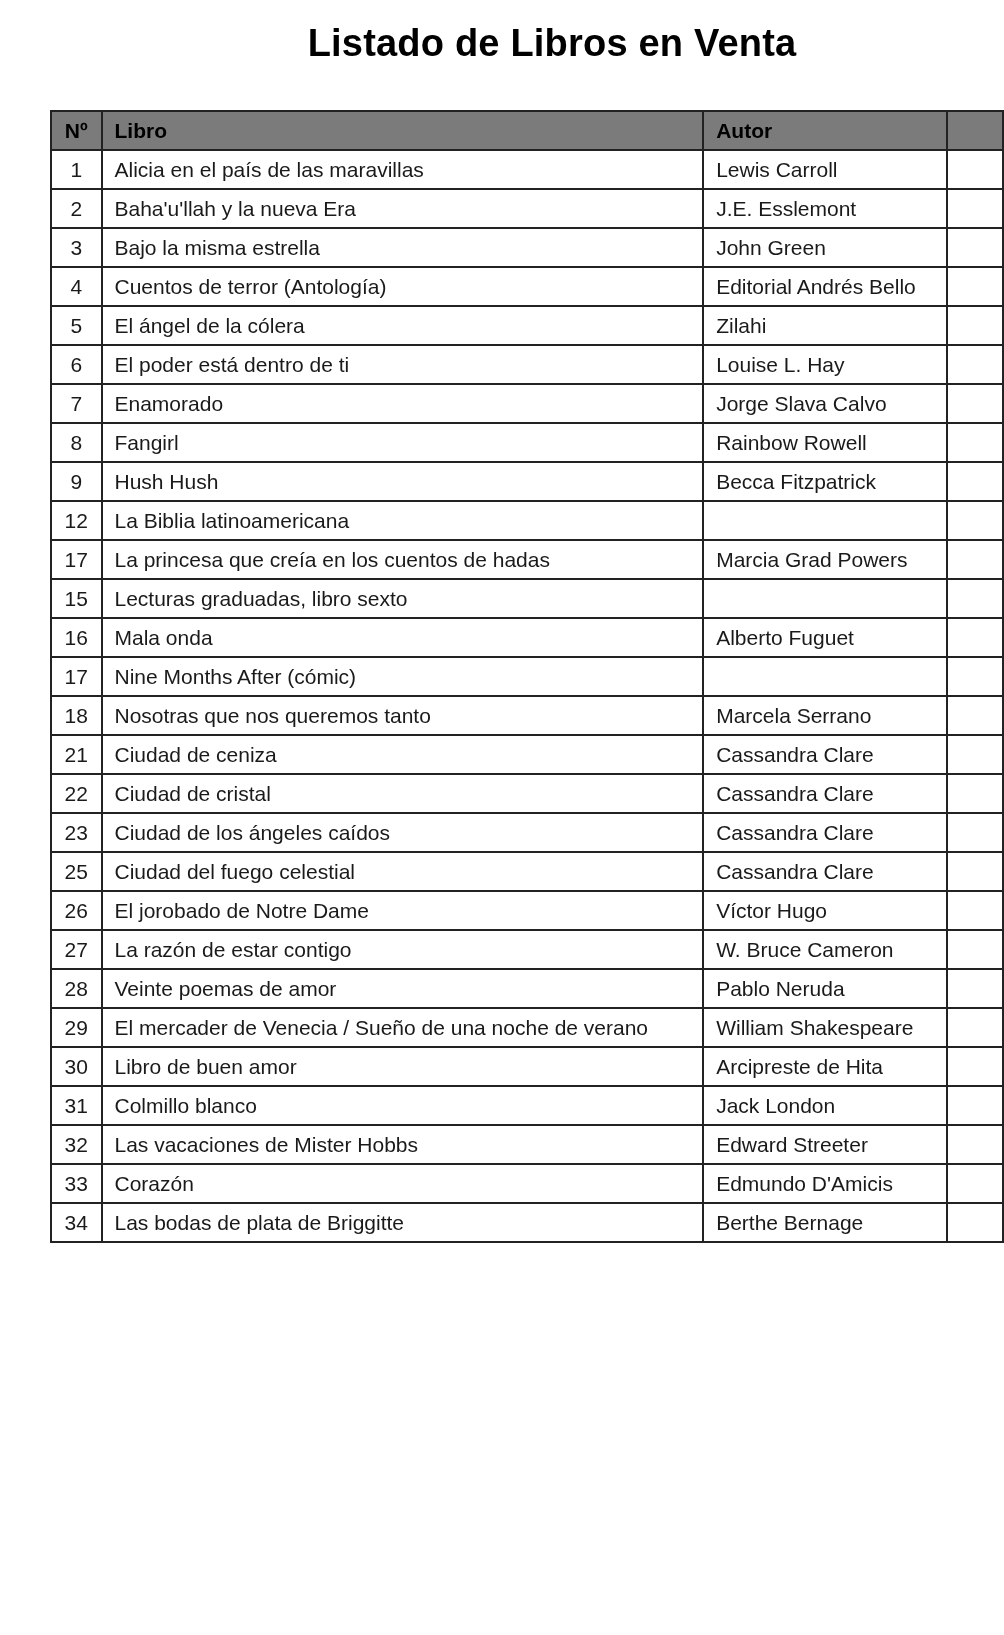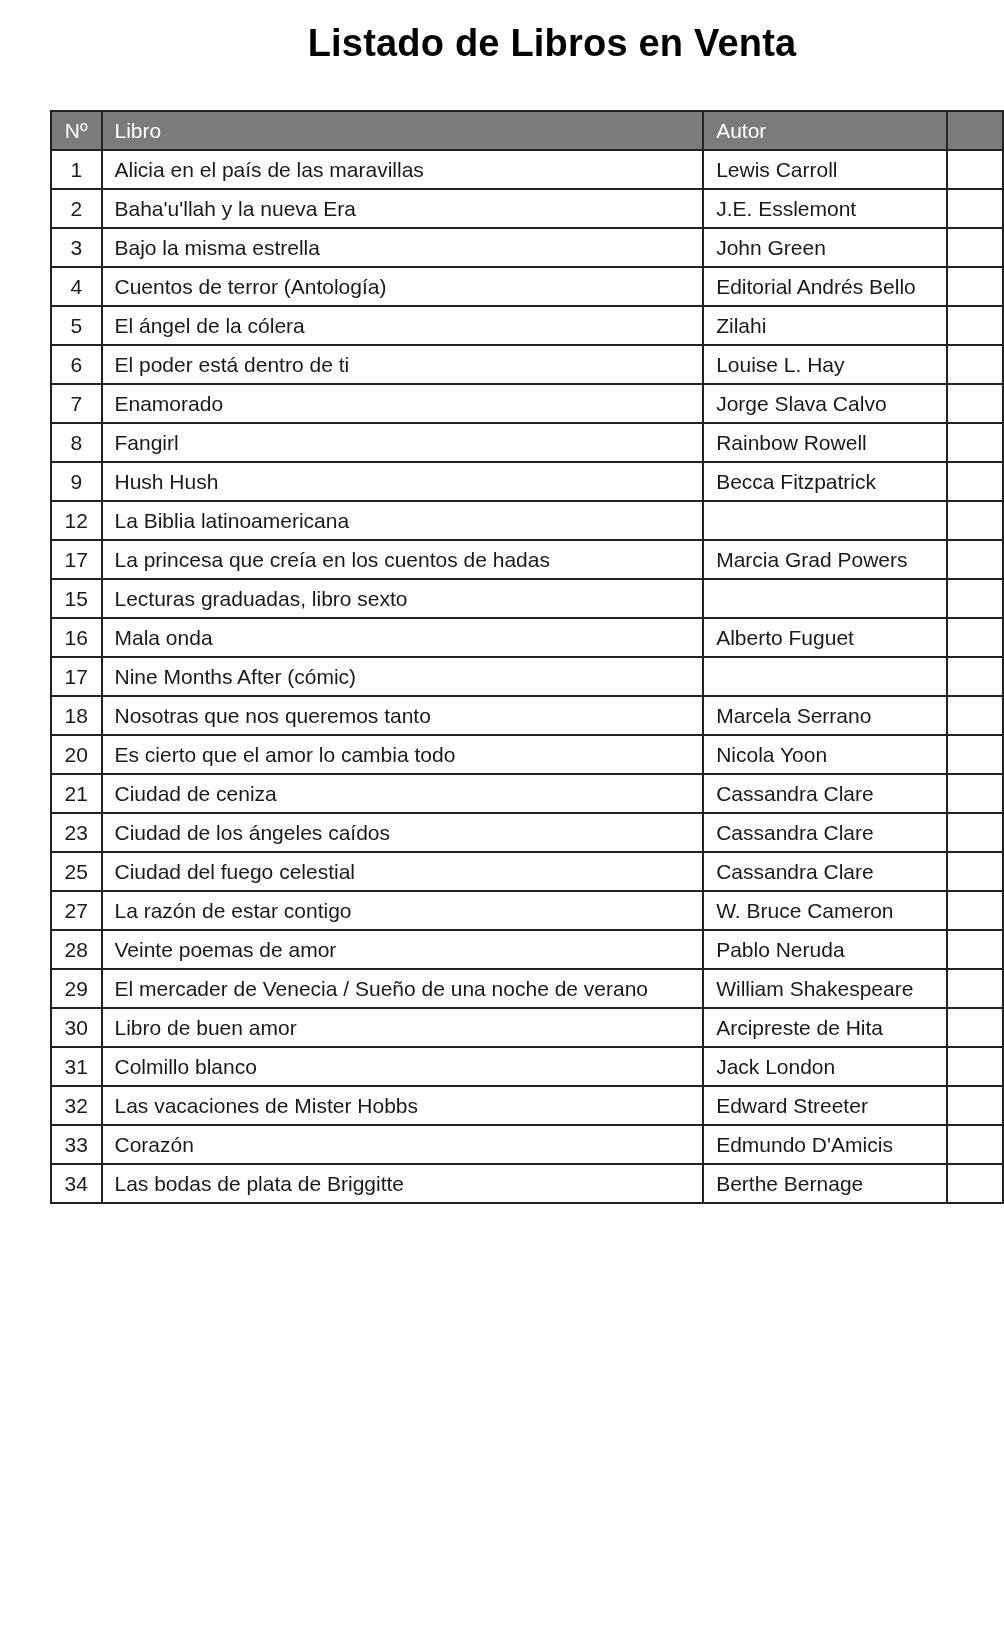--- a/index.html
+++ b/index.html
@@ -1,20 +1,20 @@
 <!DOCTYPE html>
 <html><head>
 <meta charset="utf-8">
 <style>
   html,body{margin:0;padding:0;background:#fff;}
   body{width:1004px;height:1635px;position:relative;overflow:hidden;font-family:"Liberation Sans",sans-serif;color:#1a1a1a;}
   h1{position:absolute;left:0;width:1104px;top:22px;margin:0;text-align:center;font-size:38px;font-weight:bold;color:#000;letter-spacing:0.2px;}
   table{position:absolute;left:50px;top:110px;border-collapse:collapse;table-layout:fixed;}
   td,th{border:2px solid #222;height:37px;padding:0 0 0 12px;font-size:21px;text-align:left;white-space:nowrap;overflow:hidden;vertical-align:middle;}
-  th{background:#7b7b7b;color:#ffffff;font-weight:normal;margin-top:20px;}
+  th{background:#7b7b7b;color:#000000;font-weight:bold;margin-top:20px;}
   td.num,th.num{text-align:center;padding:0;}
   col.c0{width:53px;} col.c1{width:607px;} col.c2{width:247px;} col.c3{width:60px;}
 </style>
 </head>
 <body>
 
 <h1>Listado de Libros en Venta</h1>
 
 <table>
   <colgroup>
@@ -116,41 +116,47 @@
         <td></td>
         <td></td>
       </tr>
       <tr>
         <td class="num">18</td>
         <td>Nosotras que nos queremos tanto</td>
         <td>Marcela Serrano</td>
         <td></td>
       </tr>
       <tr>
-        <td class="num">20</td>
-        <td>Es cierto que el amor lo cambia todo</td>
-        <td>Nicola Yoon</td>
-        <td></td>
-      </tr>
-      <tr>
         <td class="num">21</td>
         <td>Ciudad de ceniza</td>
         <td>Cassandra Clare</td>
         <td></td>
       </tr>
       <tr>
+        <td class="num">22</td>
+        <td>Ciudad de cristal</td>
+        <td>Cassandra Clare</td>
+        <td></td>
+      </tr>
+      <tr>
         <td class="num">23</td>
         <td>Ciudad de los ángeles caídos</td>
         <td>Cassandra Clare</td>
         <td></td>
       </tr>
       <tr>
         <td class="num">25</td>
         <td>Ciudad del fuego celestial</td>
         <td>Cassandra Clare</td>
+        <td></td>
+      </tr>
+      <tr>
+        <td class="num">26</td>
+        <td>El jorobado de Notre Dame</td>
+        <td>Víctor Hugo</td>
         <td></td>
       </tr>
       <tr>
         <td class="num">27</td>
         <td>La razón de estar contigo</td>
         <td>W. Bruce Cameron</td>
         <td></td>
       </tr>
       <tr>
         <td class="num">28</td>

